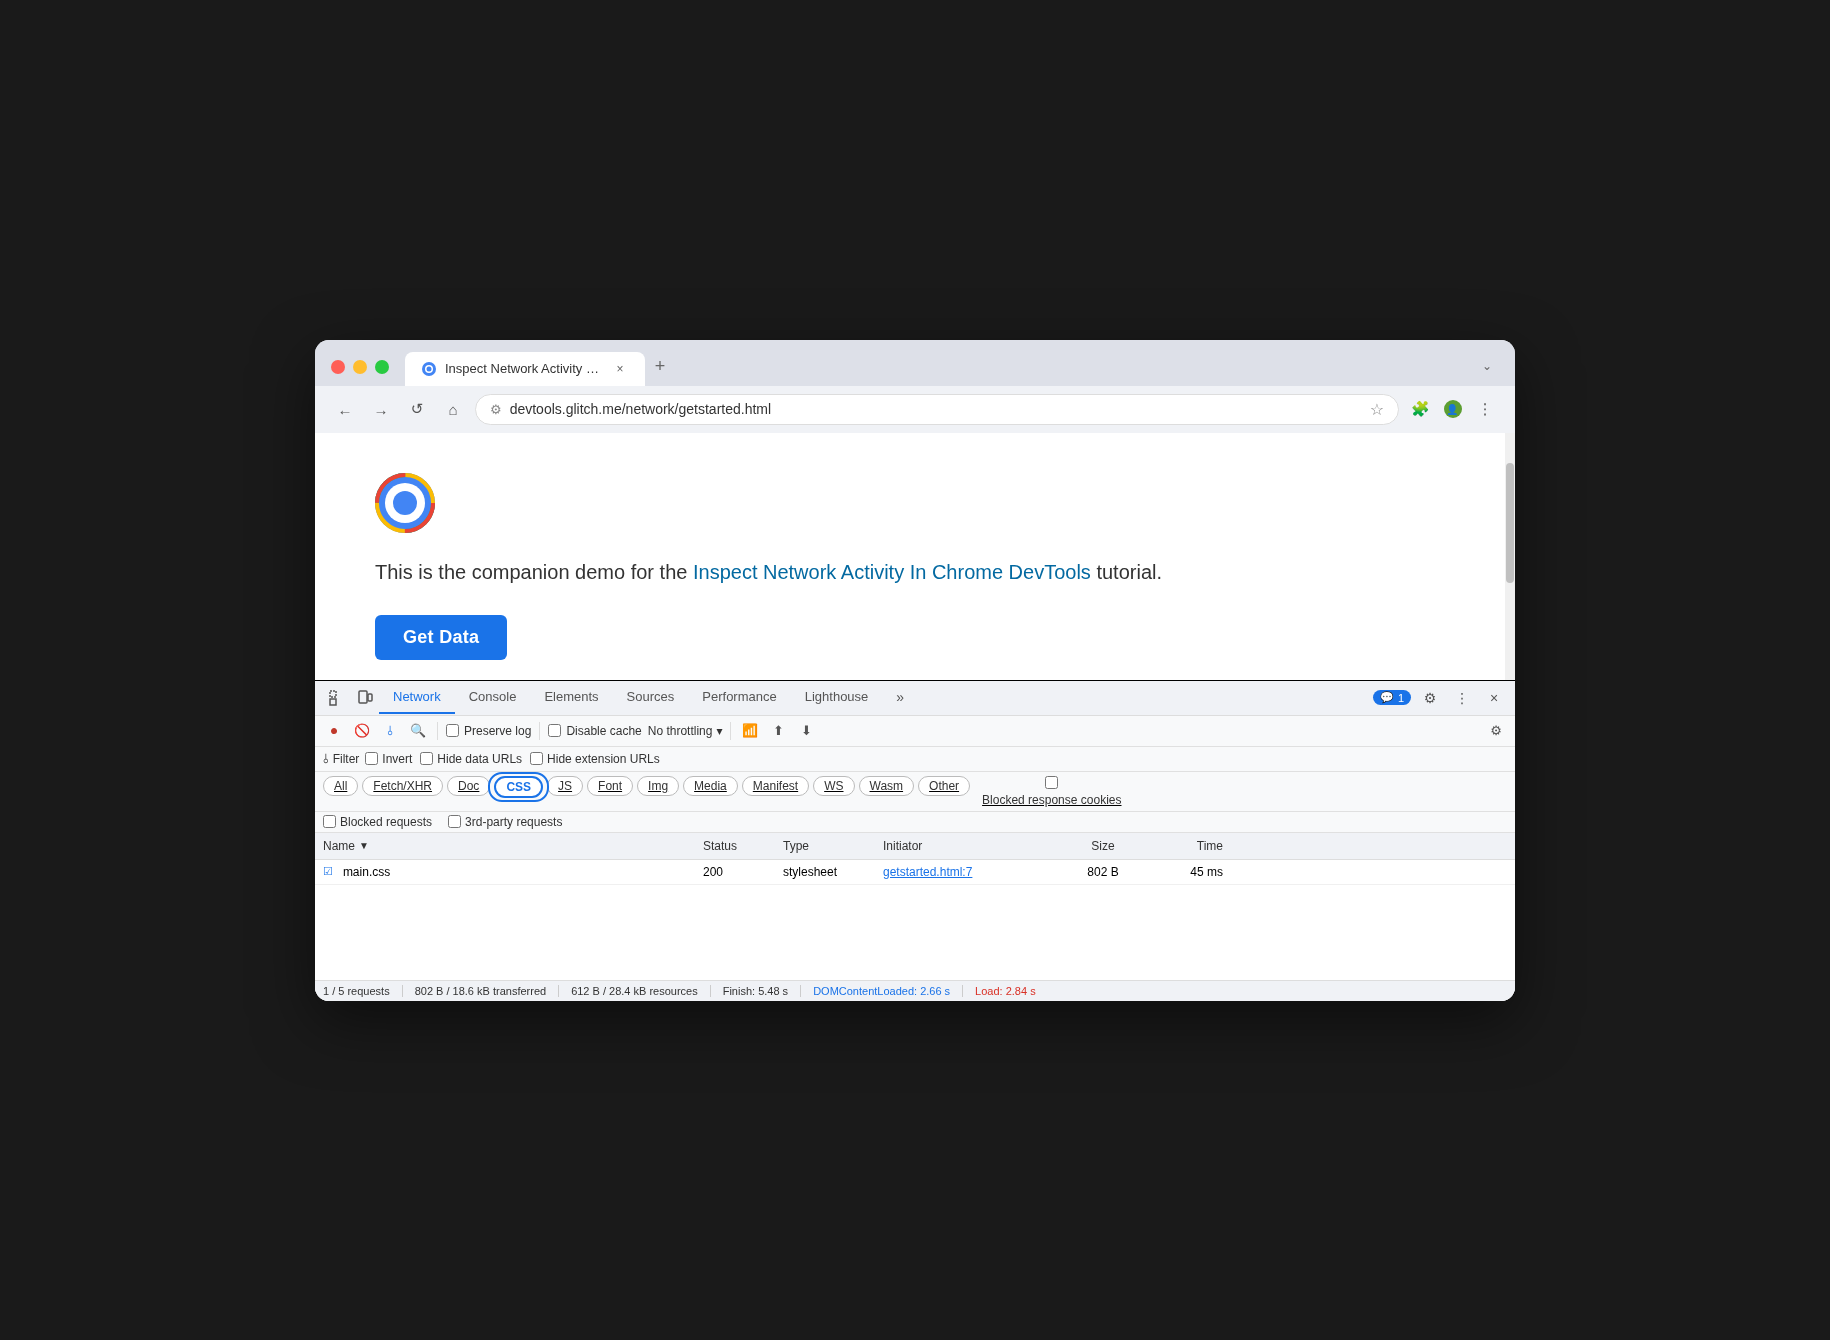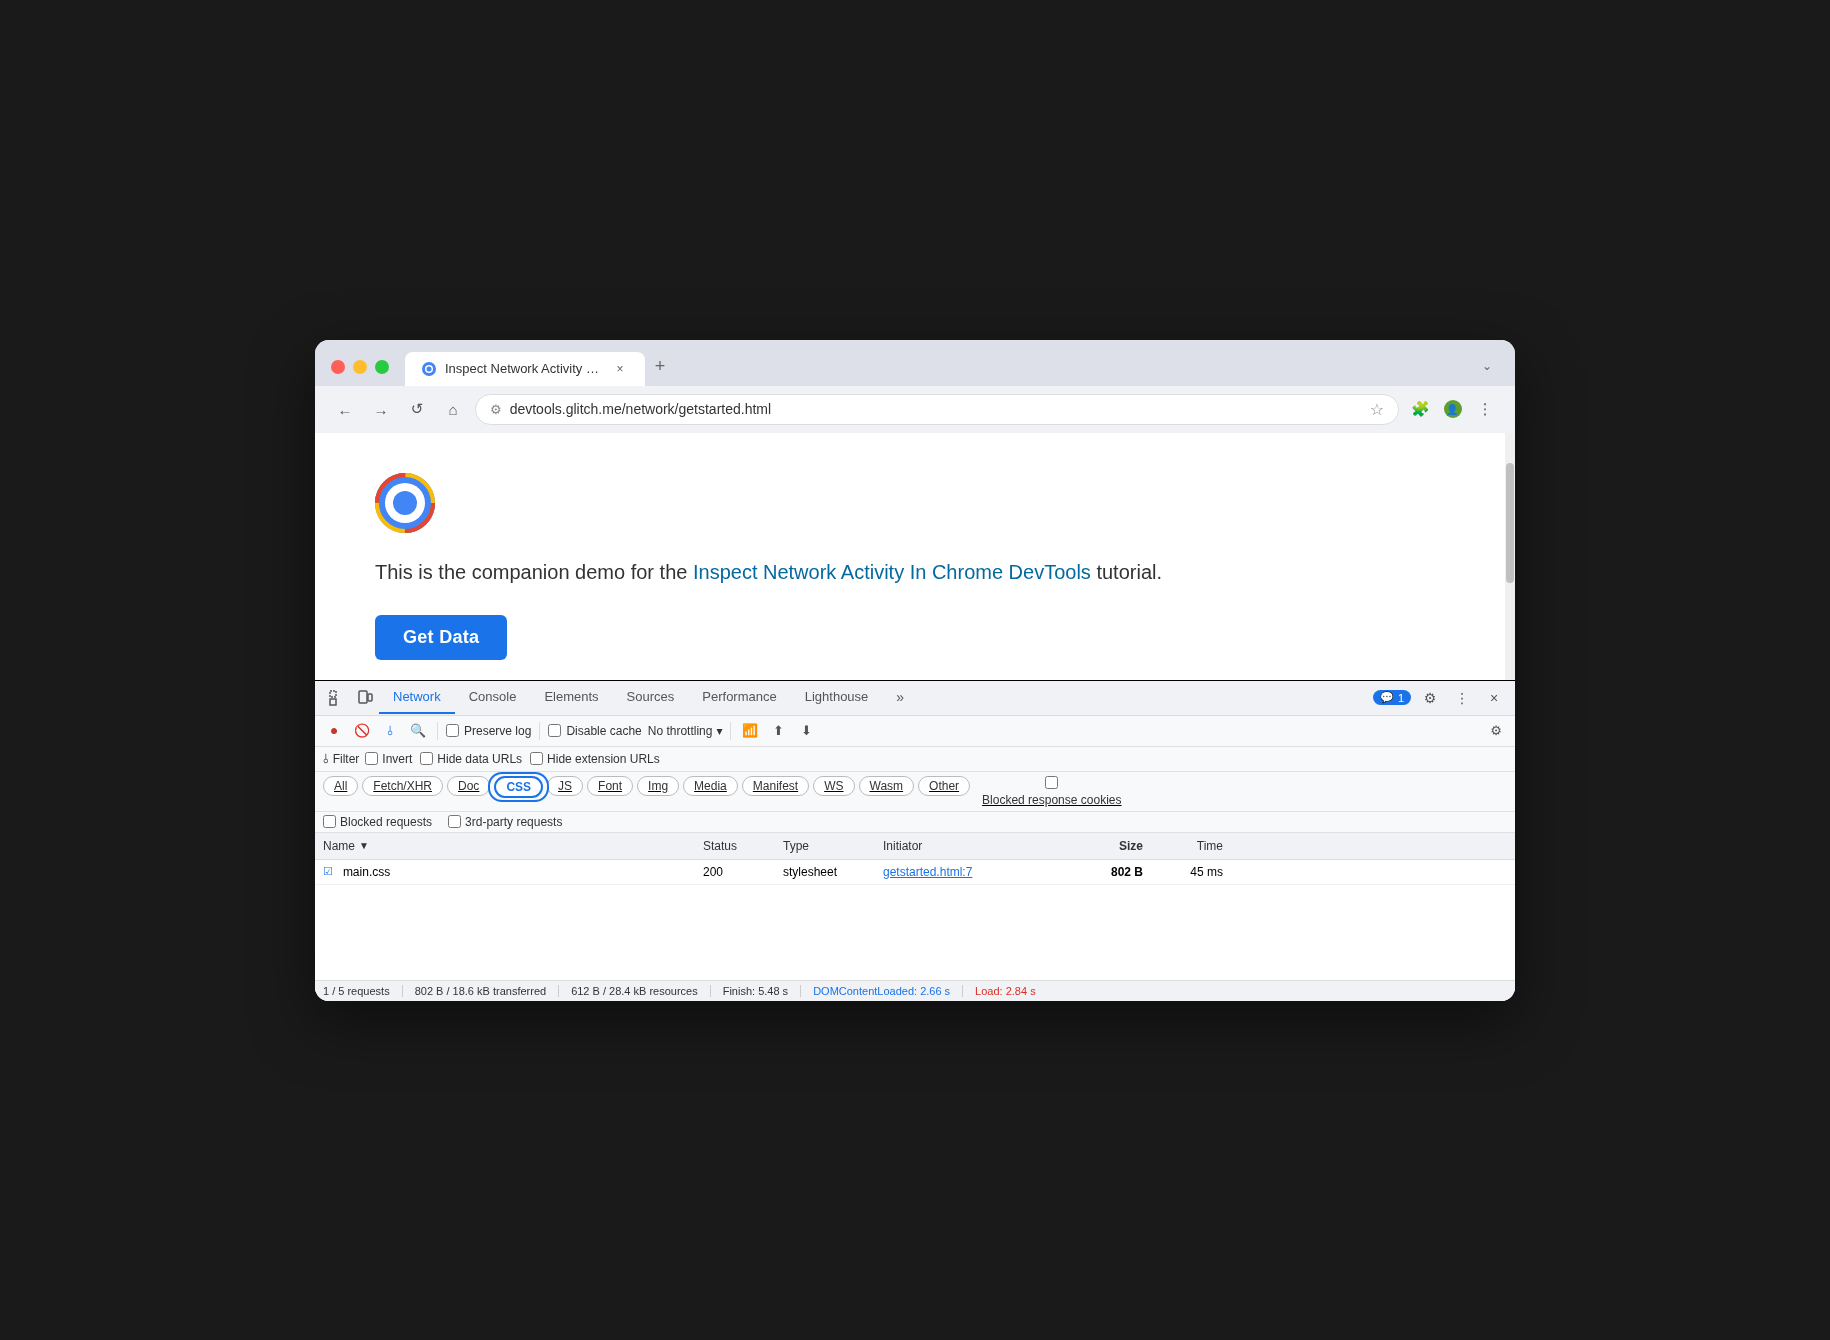--- a/index.html
+++ b/index.html
@@ -400,21 +400,21 @@
       border-bottom: 1px solid #ddd;
       padding: 6px 8px;
       font-weight: 500;
       font-size: 12px;
       color: #333;
     }
     .col-name { width: 380px; display: flex; align-items: center; gap: 4px; }
     .col-status { width: 80px; }
     .col-type { width: 100px; }
     .col-initiator { width: 180px; }
-    .col-size { width: 80px; text-align: right; font-weight: bold; }
+    .col-size { width: 80px; text-align: center; }
     .col-time { width: 80px; text-align: right; }
     .table-row {
       display: flex;
       align-items: center;
       padding: 5px 8px;
       border-bottom: 1px solid #f0f0f0;
       background: white;
     }
     .file-icon {
       color: #1a73e8;

